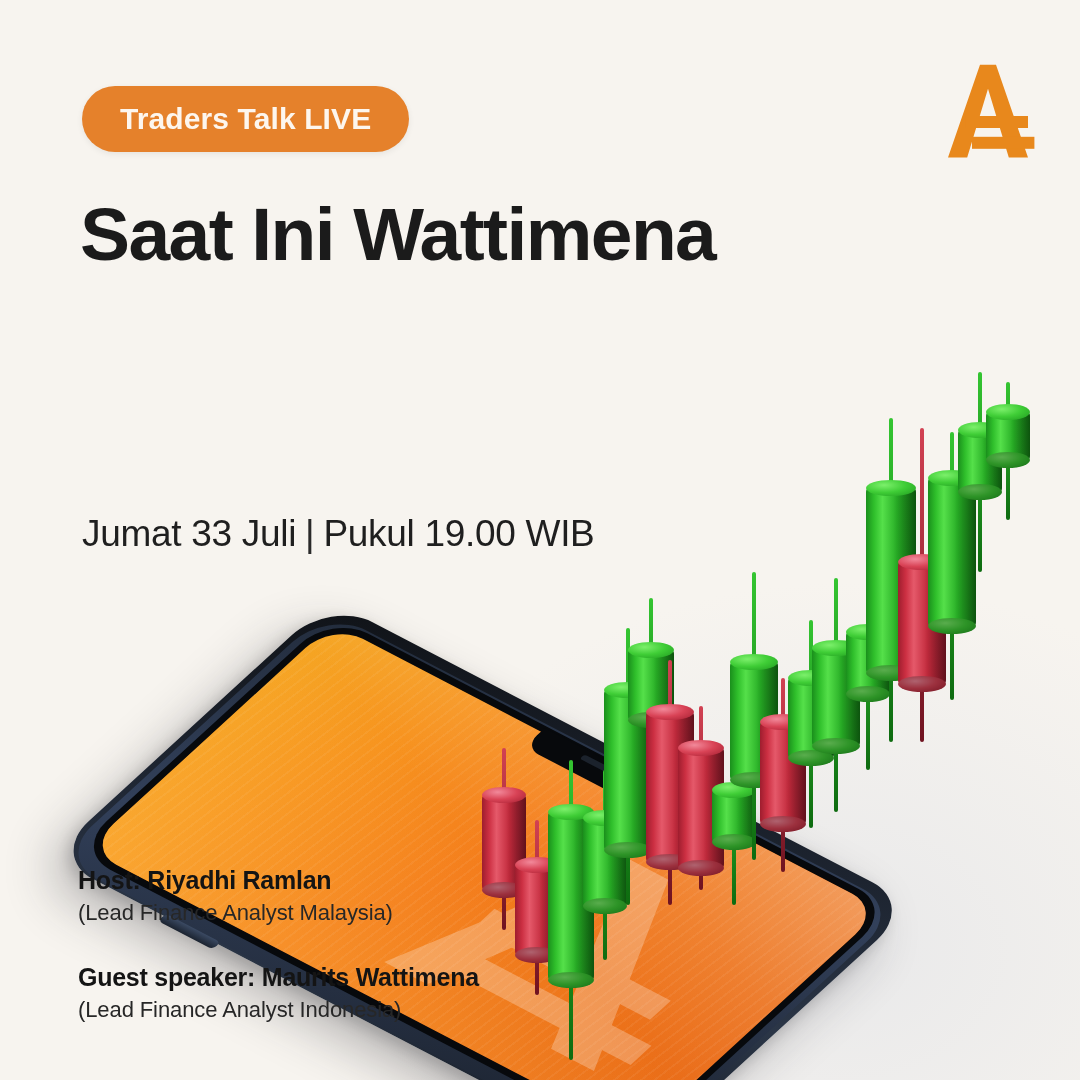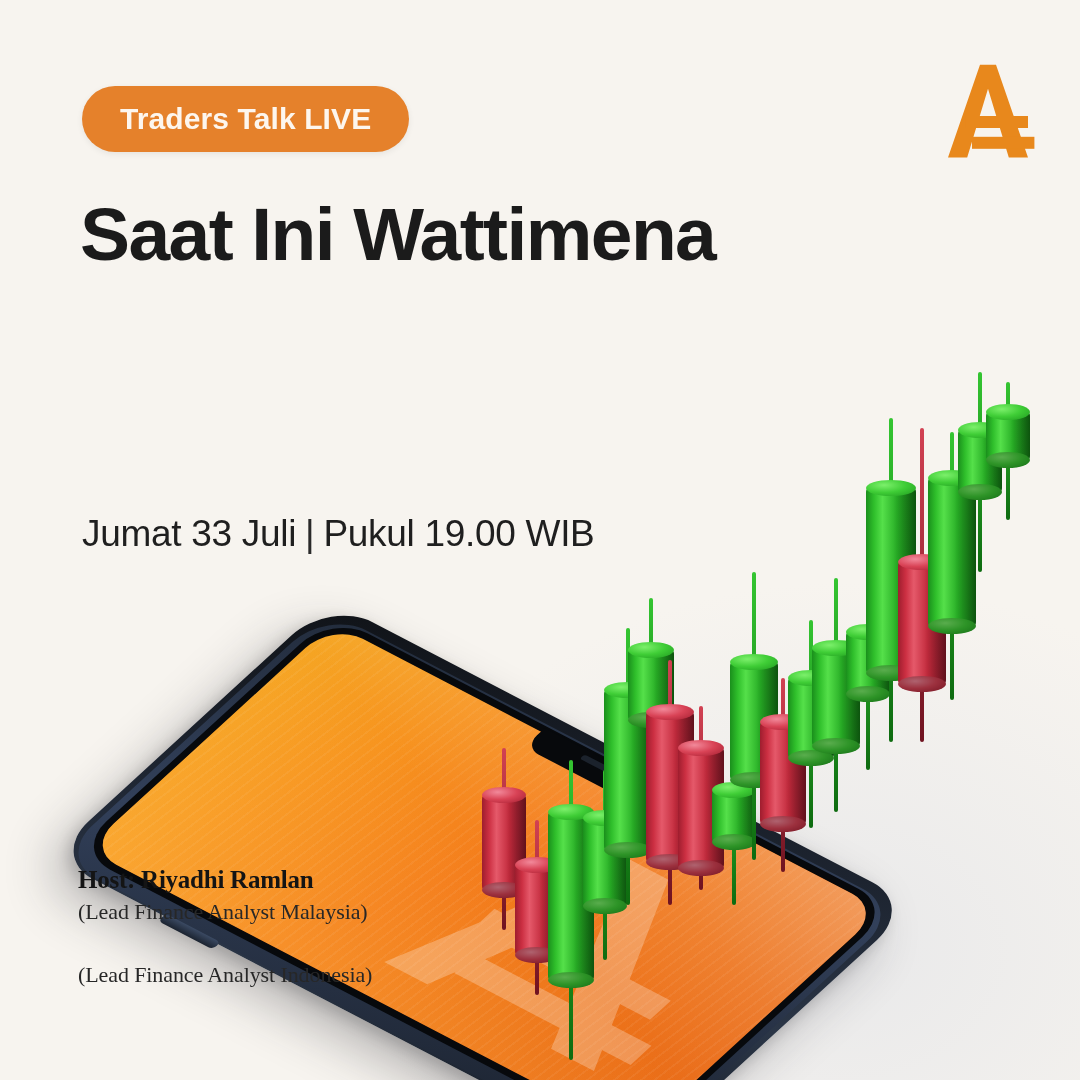--- a/index.html
+++ b/index.html
@@ -117,21 +117,21 @@
     color:#1b1b1b;font-size:75px;font-weight:bold;line-height:1.035;
     letter-spacing:-1.6px;
   }
   .headline div{white-space:nowrap;}
   .datetime{
     position:absolute;left:82px;top:513px;
     color:#1f1f1f;font-size:37px;font-weight:400;letter-spacing:-.3px;
     white-space:nowrap;
   }
   .datetime .sep{padding:0 9px;font-weight:300;color:#2a2a2a;}
-  .credits{position:absolute;left:78px;top:866px;font-family:Liberation Serif, serif;}
+  .credits{position:absolute;left:78px;top:866px;}
   .credit-name{
     color:#141414;font-size:25px;font-weight:bold;letter-spacing:-.25px;white-space:nowrap;
   }
   .credit-role{
     color:#272727;font-size:22px;font-weight:400;letter-spacing:-.1px;
     margin-top:5px;white-space:nowrap;
   }
   .credit-block.second{margin-top:37px;}
   .logo{position:absolute;right:44px;top:60px;width:96px;height:104px;}
   .logo svg{width:100%;height:100%;display:block;}
@@ -316,20 +316,21 @@
     <div class="datetime">
       <span>Jumat 33 Juli</span><span class="sep">|</span><span>Pukul 19.00 WIB</span>
     </div>
 
     <div class="credits">
       <div class="credit-block">
         <div class="credit-name">Host: Riyadhi Ramlan</div>
         <div class="credit-role">(Lead Finance Analyst Malaysia)</div>
       </div>
       <div class="credit-block second">
+        <div class="credit-name">Guest speaker: Maurits Wattimena</div>
         <div class="credit-role">(Lead Finance Analyst Indonesia)</div>
       </div>
     </div>
 
     <div class="logo">
       <svg viewBox="0 0 120 130">
         <g fill="#e8881c">
           <polygon points="50,6 70,6 110,122 86,122 60,36 34,122 10,122"></polygon>
           <rect x="32" y="70" width="78" height="15"></rect>
           <rect x="40" y="96" width="78" height="15"></rect>

